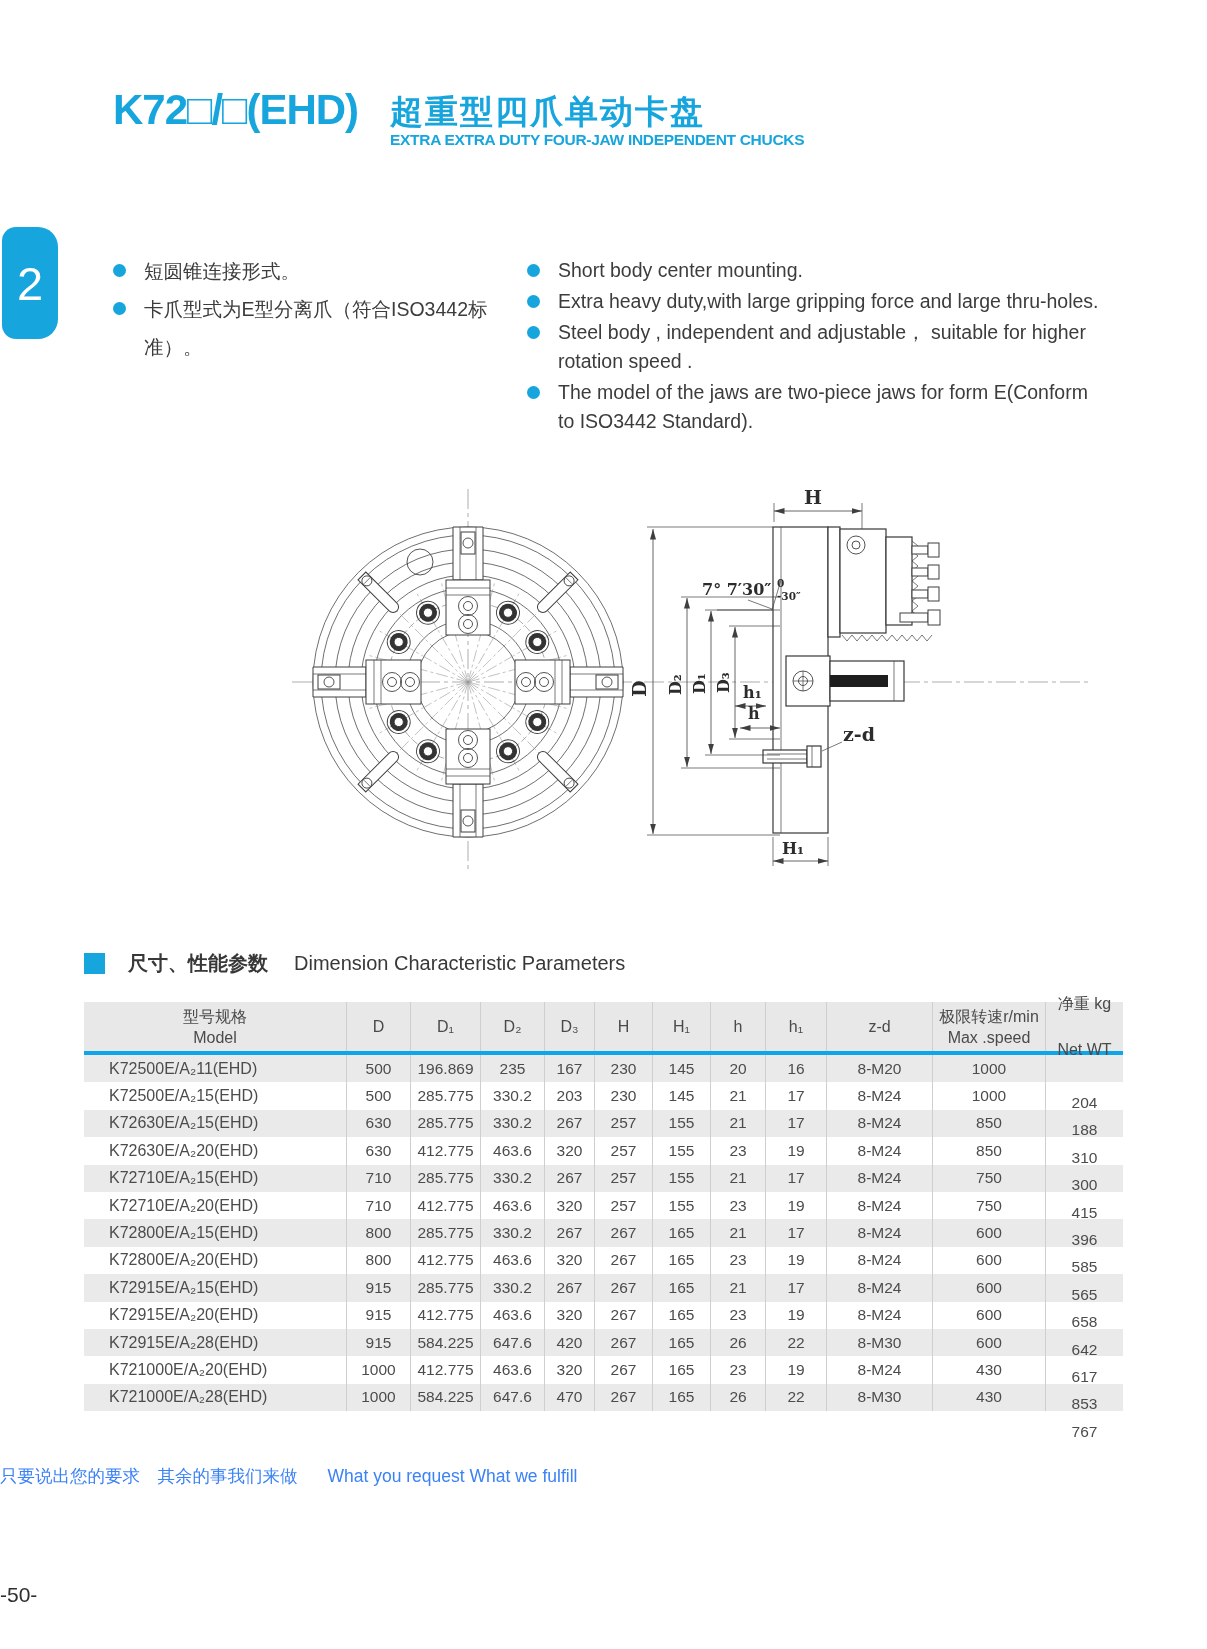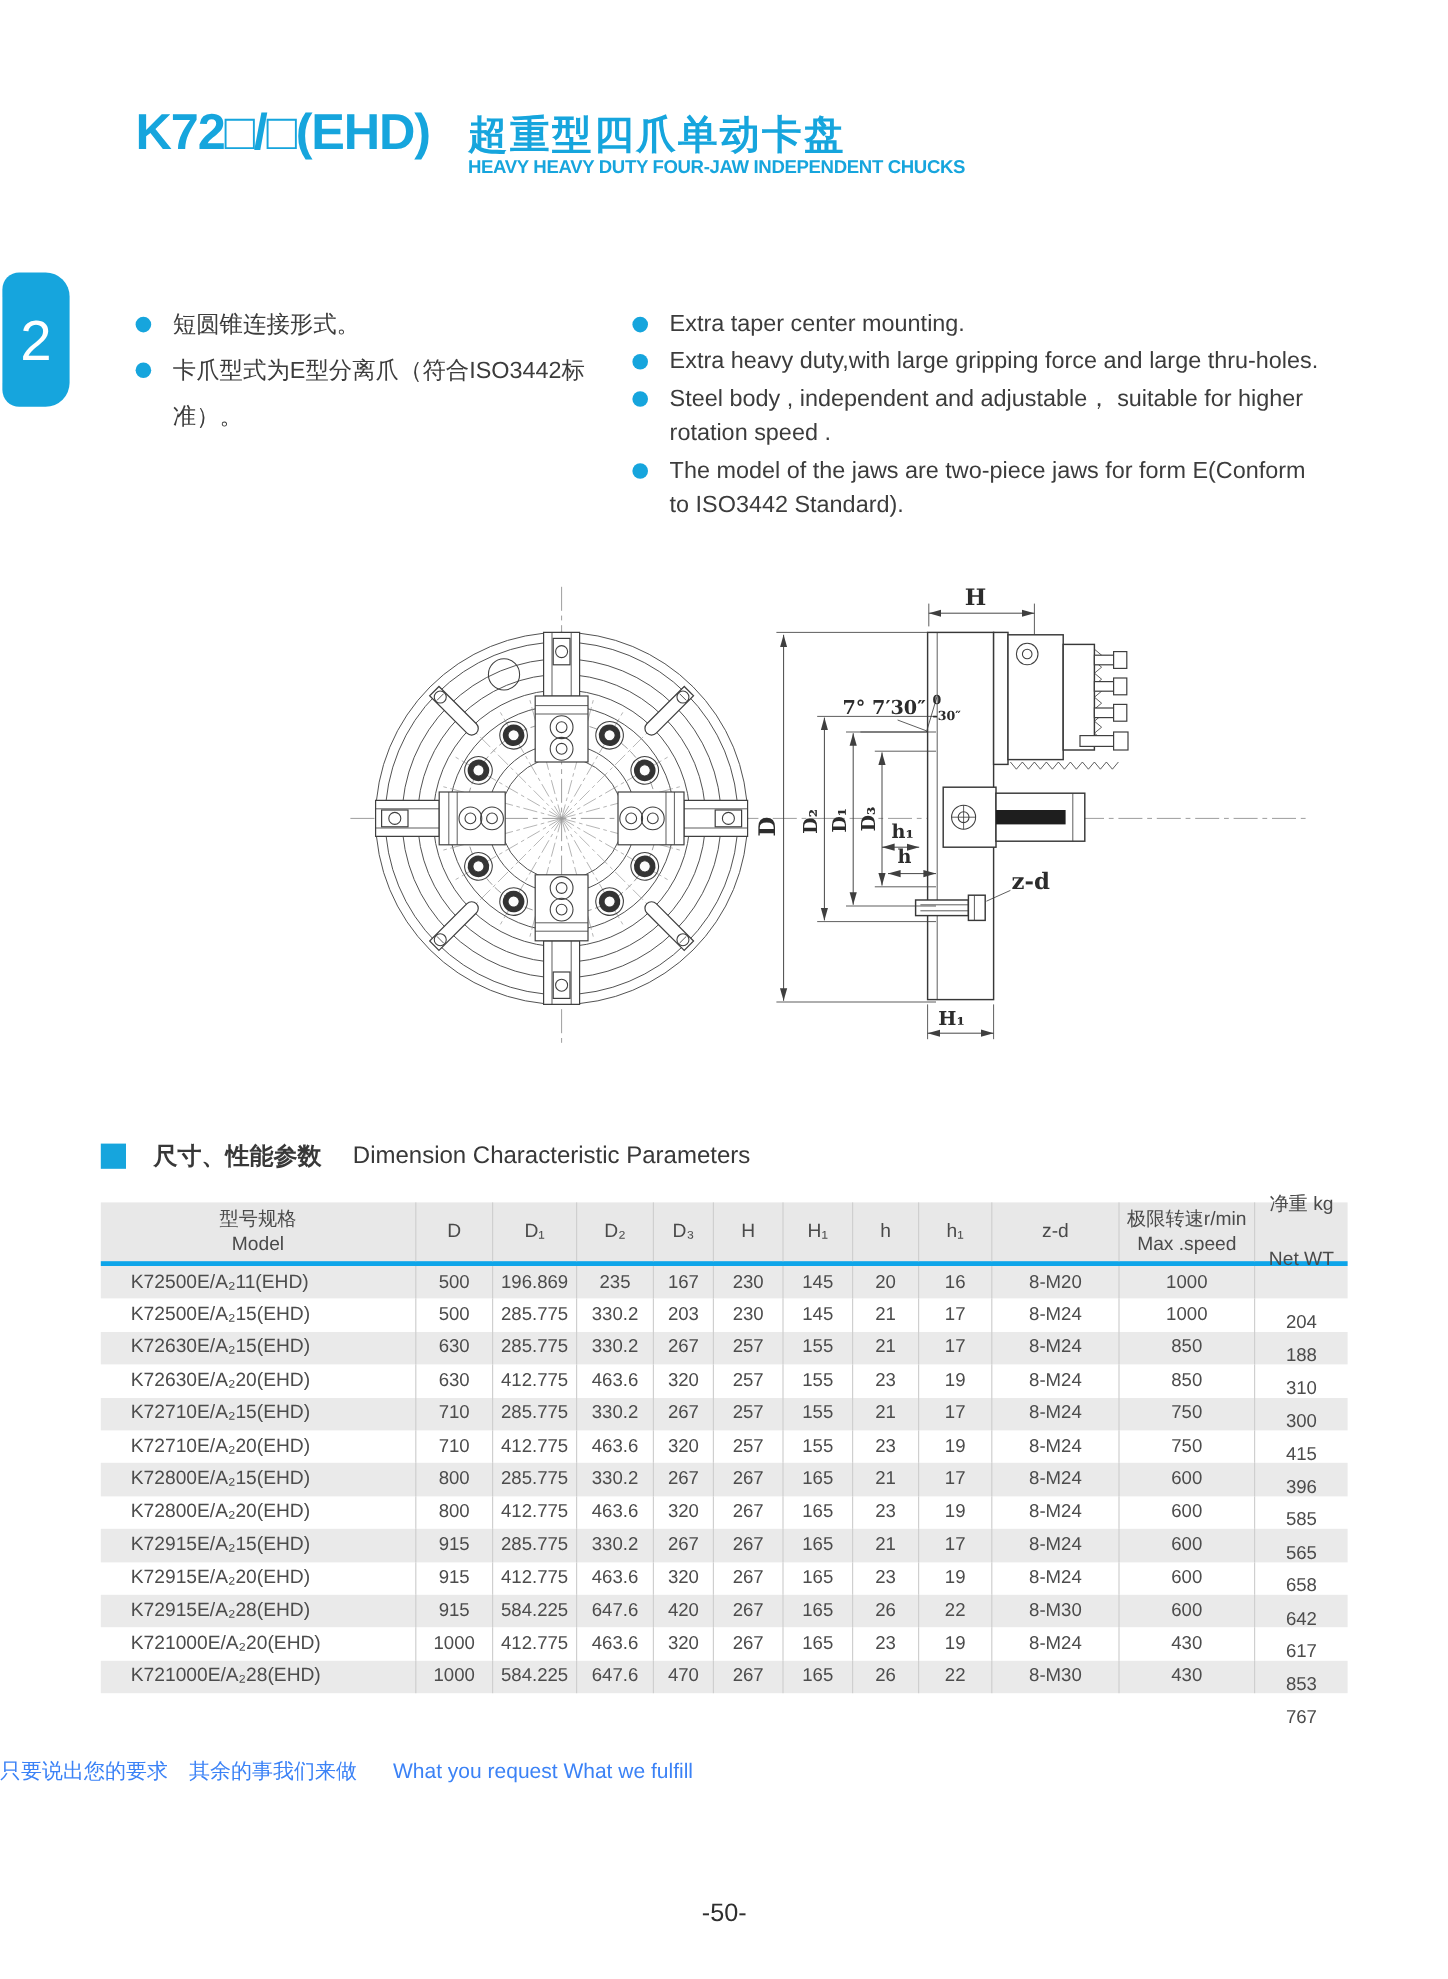--- a/index.html
+++ b/index.html
@@ -66,31 +66,31 @@
   .cell:last-child{border-right:none;margin-top:48px;}
   .cell.model{justify-content:flex-start;padding-left:25px;font-size:16px;}
   .c0{width:263px}.c1{width:64px}.c2{width:70px}.c3{width:64px}.c4{width:50px}
   .c5{width:58px}.c6{width:58px}.c7{width:55px}.c8{width:61px}.c9{width:106px}
   .c10{width:113px}.c11{width:77px}
 
   
   .slogan{position:absolute;top:1464px;left:0;width:100%;text-align:left;
           font-size:17.5px;color:#3b82f6;}
   .slogan .zh{margin-right:30px;}
-  .pagenum{position:absolute;top:1583px;left:0;width:100%;text-align:center;
+  .pagenum{position:absolute;top:1583px;left:0;width:100%;
            font-size:21px;color:#2f2f2f;}
 </style>
 </head>
 <body>
 
 <div class="page">
 
   <div class="model-code">K72□/□(EHD)</div>
   <div class="title-zh">超重型四爪单动卡盘</div>
-  <div class="title-en">HEAVY HEAVY DUTY FOUR-JAW INDEPENDENT CHUCKS</div>
+  <div class="title-en">EXTRA EXTRA DUTY FOUR-JAW INDEPENDENT CHUCKS</div>
 
   <div class="side-tab">
     <span>2</span>
   </div>
 
   <ul class="features zh">
 
       <li class="feature">
         <span class="dot"></span>
         <span class="ftext">短圆锥连接形式。</span>
@@ -100,21 +100,21 @@
 
       <li class="feature">
         <span class="dot"></span>
         <span class="ftext">卡爪型式为E型分离爪（符合ISO3442标准）。</span>
       </li>
     </ul>
   <ul class="features en">
 
       <li class="feature">
         <span class="dot"></span>
-        <span class="ftext">Extra taper center mounting.</span>
+        <span class="ftext">Short body center mounting.</span>
       </li>
 
       <li class="feature">
         <span class="dot"></span>
         <span class="ftext">Extra heavy duty,with large gripping force and large thru-holes.</span>
       </li>
 
       <li class="feature">
         <span class="dot"></span>
         <span class="ftext">Steel body , independent and adjustable， suitable for higher rotation speed .</span>

